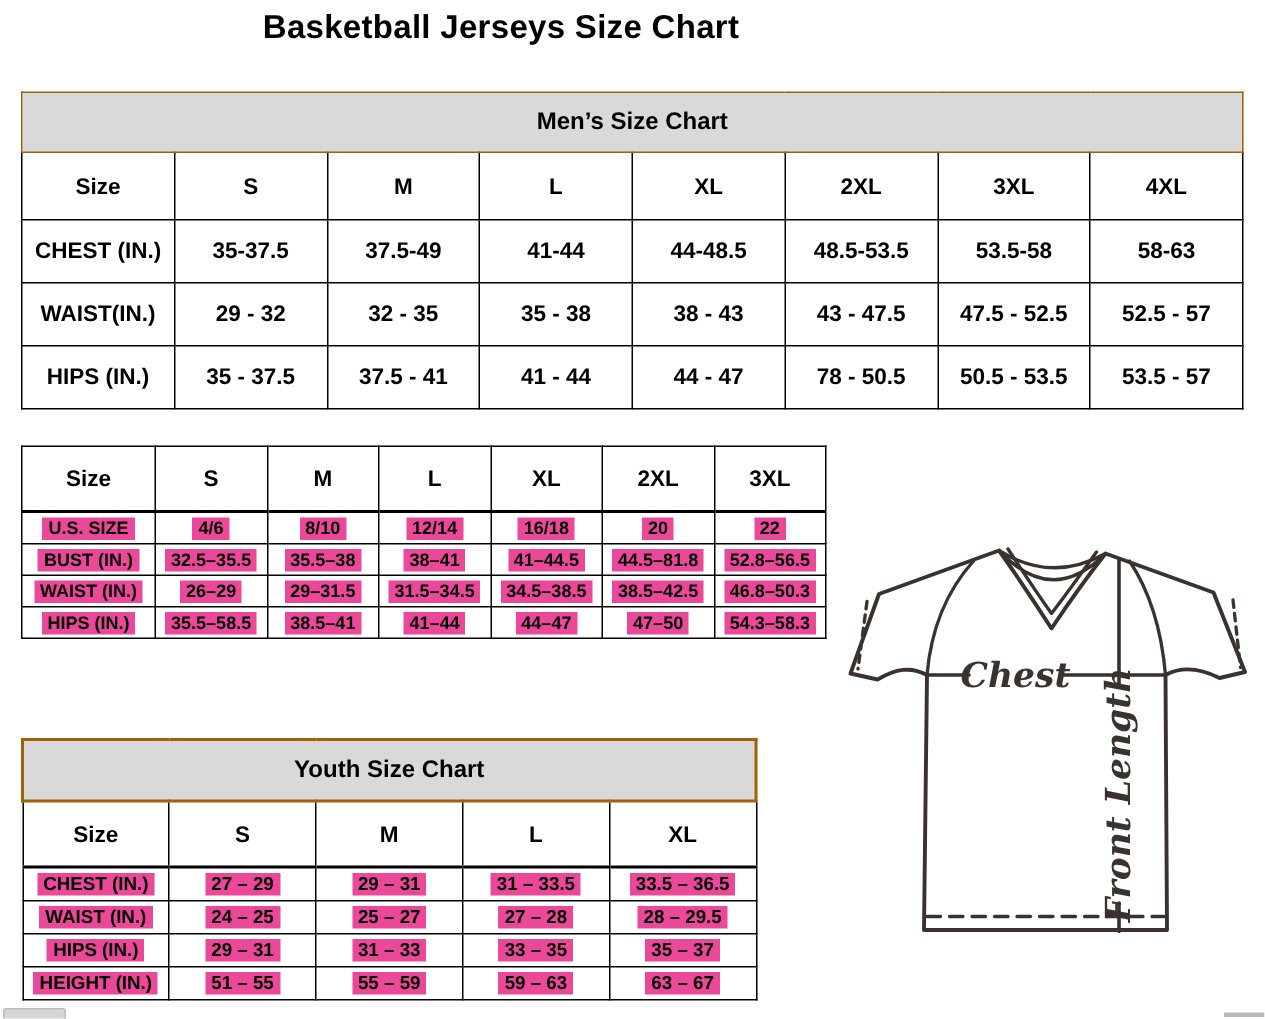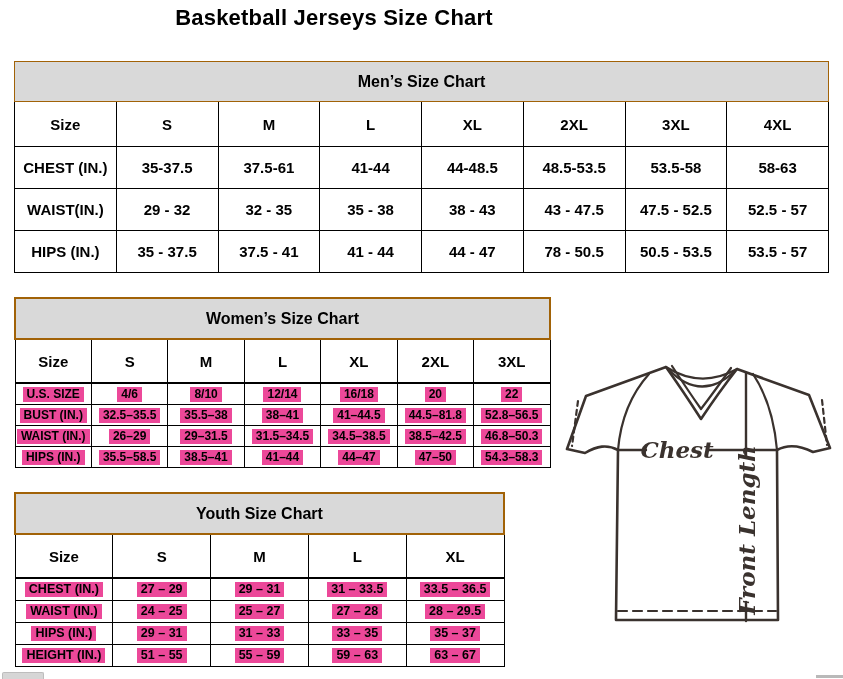--- a/index.html
+++ b/index.html
@@ -62,21 +62,21 @@
     <td>M</td>
     <td>L</td>
     <td>XL</td>
     <td>2XL</td>
     <td>3XL</td>
     <td>4XL</td>
   </tr>
   <tr class="datarow">
     <td class="c0">CHEST (IN.)</td>
     <td>35-37.5</td>
-    <td>37.5-61</td>
+    <td>37.5-49</td>
     <td>41-44</td>
     <td>44-48.5</td>
     <td>48.5-53.5</td>
     <td>53.5-58</td>
     <td>58-63</td>
   </tr>
   <tr class="datarow">
     <td class="c0">WAIST(IN.)</td>
     <td>29 - 32</td>
     <td>32 - 35</td>
@@ -94,23 +94,20 @@
     <td>44 - 47</td>
     <td>78 - 50.5</td>
     <td>50.5 - 53.5</td>
     <td>53.5 - 57</td>
   </tr>
 </tbody>
   </table>
 
 <table class="women">
   <tbody>
-      <tr class="band">
-    <td colspan="7">Women’s Size Chart</td>
-  </tr>
   <tr class="sizerow">
     <td class="c0">Size</td>
     <td>S</td>
     <td>M</td>
     <td>L</td>
     <td>XL</td>
     <td>2XL</td>
     <td>3XL</td>
   </tr>
   <tr class="datarow">

